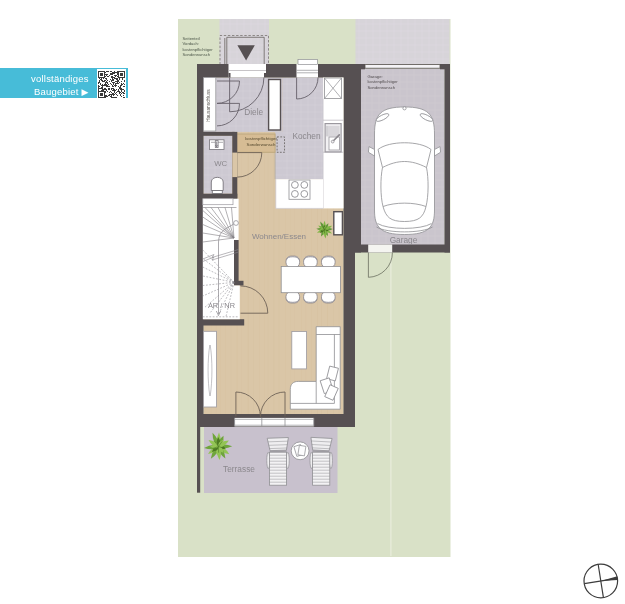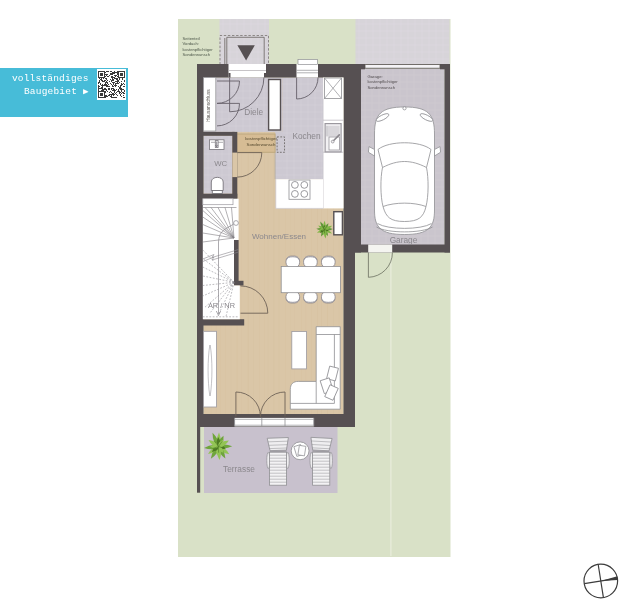--- a/index.html
+++ b/index.html
@@ -1,16 +1,16 @@
 <!DOCTYPE html>
 <html><head><meta charset="utf-8">
 <style>
 html,body{margin:0;padding:0;background:#ffffff;width:625px;height:604px;overflow:hidden}
 *{box-sizing:border-box}
-.banner{position:absolute;left:0;top:68px;width:128px;height:49px;background:#47bcd8;font-family:Liberation Mono, monospace}
+.banner{position:absolute;left:0;top:68px;width:128px;height:30px;background:#47bcd8;font-family:Liberation Sans, sans-serif}
 .banner .t{position:absolute;right:39.4px;top:4px;width:86px;text-align:right;color:#fff;font-size:9.5px;line-height:13px;letter-spacing:0.2px}
 .stage{position:relative;width:625px;height:604px}
 </style></head>
 <body>
 <div class="stage">
 <svg xmlns="http://www.w3.org/2000/svg" width="625" height="604" viewBox="0 0 625 604" font-family="Liberation Sans, sans-serif">
 <rect width="625" height="604" fill="#ffffff"></rect>
 
 <rect x="178" y="19" width="272.5" height="538" fill="#d9e1c7"></rect>
 

